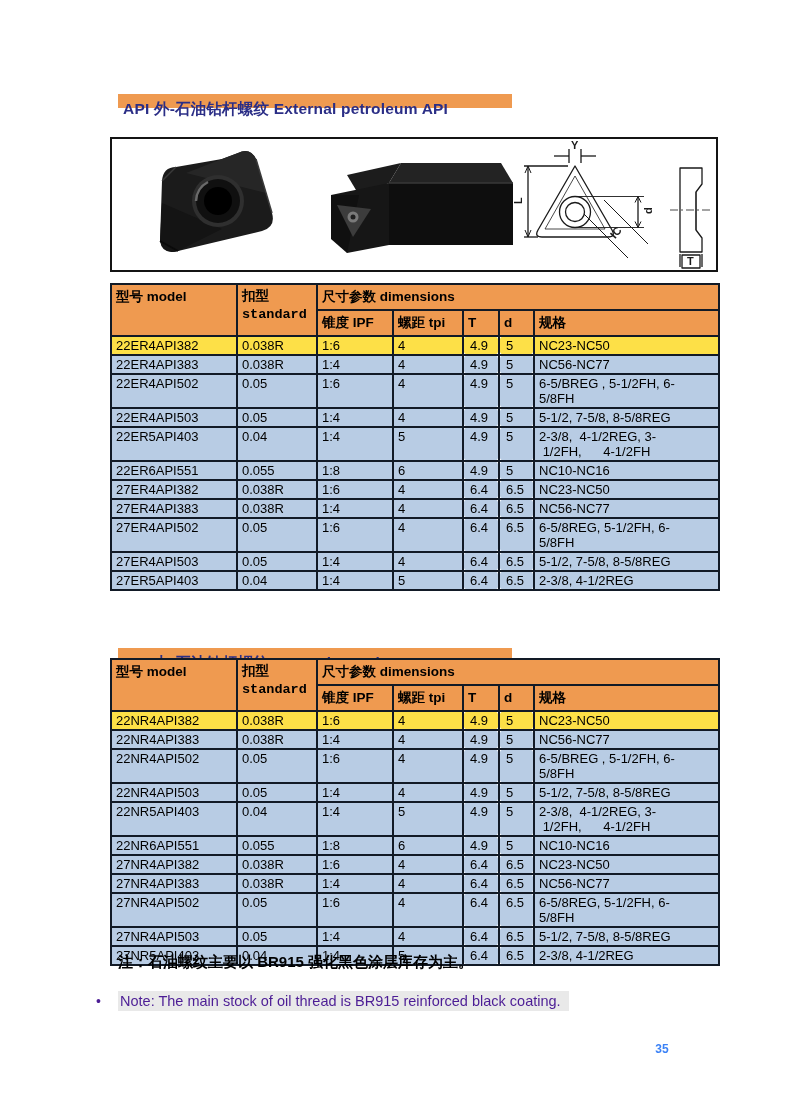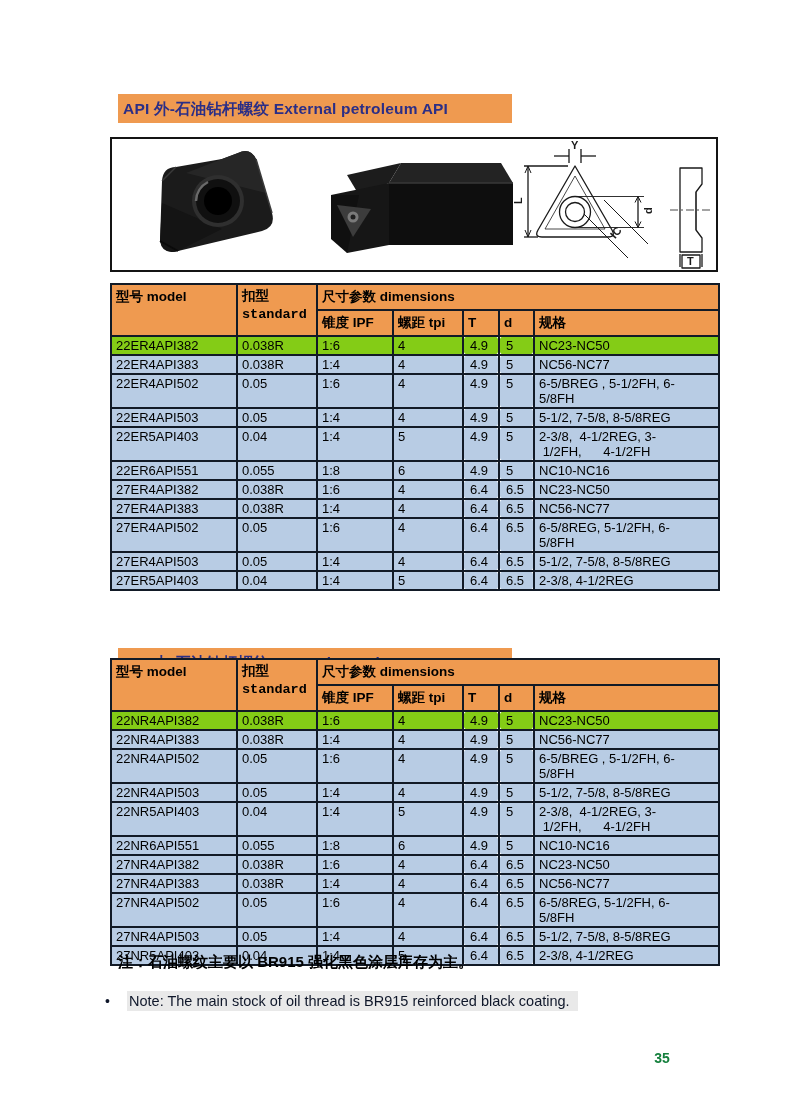--- a/index.html
+++ b/index.html
@@ -1,20 +1,20 @@
 <!DOCTYPE html>
 <html><head>
 <meta charset="utf-8">
 <style>
   * { margin:0; padding:0; box-sizing:border-box; }
   body { background:#ffffff; font-family:"Liberation Sans", sans-serif; }
   .page { position:relative; width:793px; height:1120px; background:#ffffff; overflow:hidden; }
 
   .section-title {
-    position:absolute; left:118px; width:394px; height:29px;
+    position:absolute; left:118px; width:394px; height:14px;
     background:#EF9A50; color:#2B2E86; font-weight:bold; font-size:15.5px;
     line-height:29px; padding-left:5px; letter-spacing:0.2px;
   }
   #title-external { top:94px; }
   #title-internal { top:612px;margin-top:36px; }
 
   .img-strip {
     position:absolute; left:110px; top:137px; width:608px; height:135px;
     background:#ffffff; border:2px solid #141414;
   }
@@ -37,34 +37,34 @@
   .data-table thead th {
     background:#EF9A50; font-weight:bold; font-size:13.5px;
     padding:3px 4px; text-align:left; vertical-align:top; line-height:18px;
   }
   .data-table thead th.center { text-align:left; }
   .th-standard { white-space:pre-line;font-family:Liberation Mono, monospace; }
   .data-table tbody td {
     background:#B8CCE4; padding:1px 4px; line-height:15px;
     vertical-align:top; white-space:pre-wrap; font-size:13px;
   }
-  .data-table tbody tr.first-row td { background:#84cc16; }
+  .data-table tbody tr.first-row td { background:#fde047; }
   .data-table tbody td.c4, .data-table tbody td.c5 { padding-left:6px;border-radius:6px; }
 
   .note-cn {
     position:absolute; left:118px; top:953px; font-size:15px; font-weight:bold;
     color:#000;
   }
-  .note-en-wrap { position:absolute; left:105px; top:993px; font-size:14.5px; color:#0f172a; }
+  .note-en-wrap { position:absolute; left:96px; top:993px; font-size:14.5px; color:#4c1d95; }
   .note-en-bullet { display:inline-block; width:22px; font-size:14px; vertical-align:top; }
   .note-en-text { background:#E9E9E9; padding:2px 8px 2px 2px; }
 
   .page-number {
     position:absolute; left:645px; top:1042px; width:34px; text-align:center;
-    font-size:14px; font-weight:bold; color:#15803d;margin-top:8px;
+    font-size:12px; font-weight:bold; color:#3b82f6;
   }
 
   .dimlabel { font-family:"Liberation Sans", sans-serif; font-size:11px; font-weight:bold; fill:#1a1a1a; }
 </style>
 </head>
 <body>
 
 <div class="page">
 
   <div class="section-title" id="title-external">API 外-石油钻杆螺纹 External petroleum API</div>

